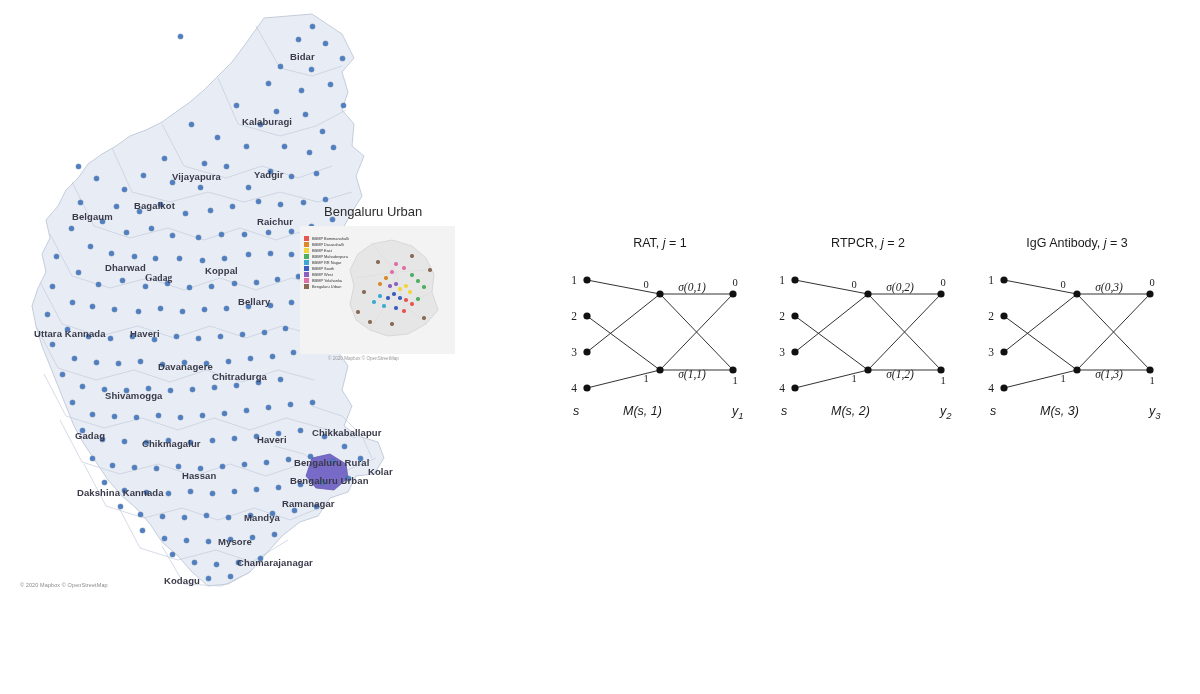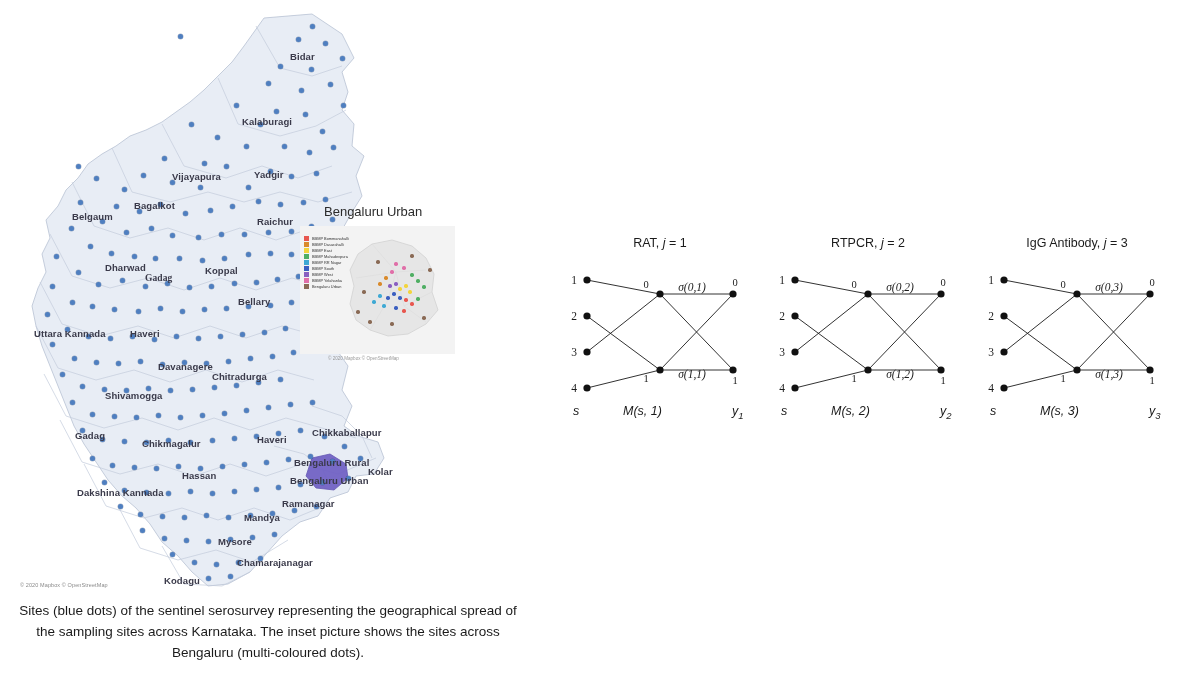--- a/index.html
+++ b/index.html
@@ -567,21 +567,20 @@
           </div>
           <div class="legend-row">
             <span class="legend-swatch" style="background: rgb(138, 106, 85);"></span>
             <span class="legend-label">Bengaluru Urban</span>
           </div>
         </div>
       <div id="inset-attribution">© 2020 Mapbox © OpenStreetMap</div>
     </div>
   </div>
 
-  <div id="map-caption">Sites (blue dots) of the sentinel serosurvey representing the geographical spread of the sampling sites across Karnataka. The inset picture shows the sites across Bengaluru (multi-coloured dots).</div>
 </div>
 
 <div id="model-panel">
   <div class="graph-block" id="graph-0">
       <div class="graph-title"><span>RAT, </span><span class="ital">j</span><span> = 1</span></div>
       <svg class="graph-svg" width="190" height="150" viewBox="0 0 190 150">
         <line x1="22" y1="22" x2="95" y2="36" stroke="#1b1b1b" stroke-width="0.9"></line>
         <line x1="22" y1="58" x2="95" y2="112" stroke="#1b1b1b" stroke-width="0.9"></line>
         <line x1="22" y1="94" x2="95" y2="36" stroke="#1b1b1b" stroke-width="0.9"></line>
         <line x1="22" y1="130" x2="95" y2="112" stroke="#1b1b1b" stroke-width="0.9"></line>

